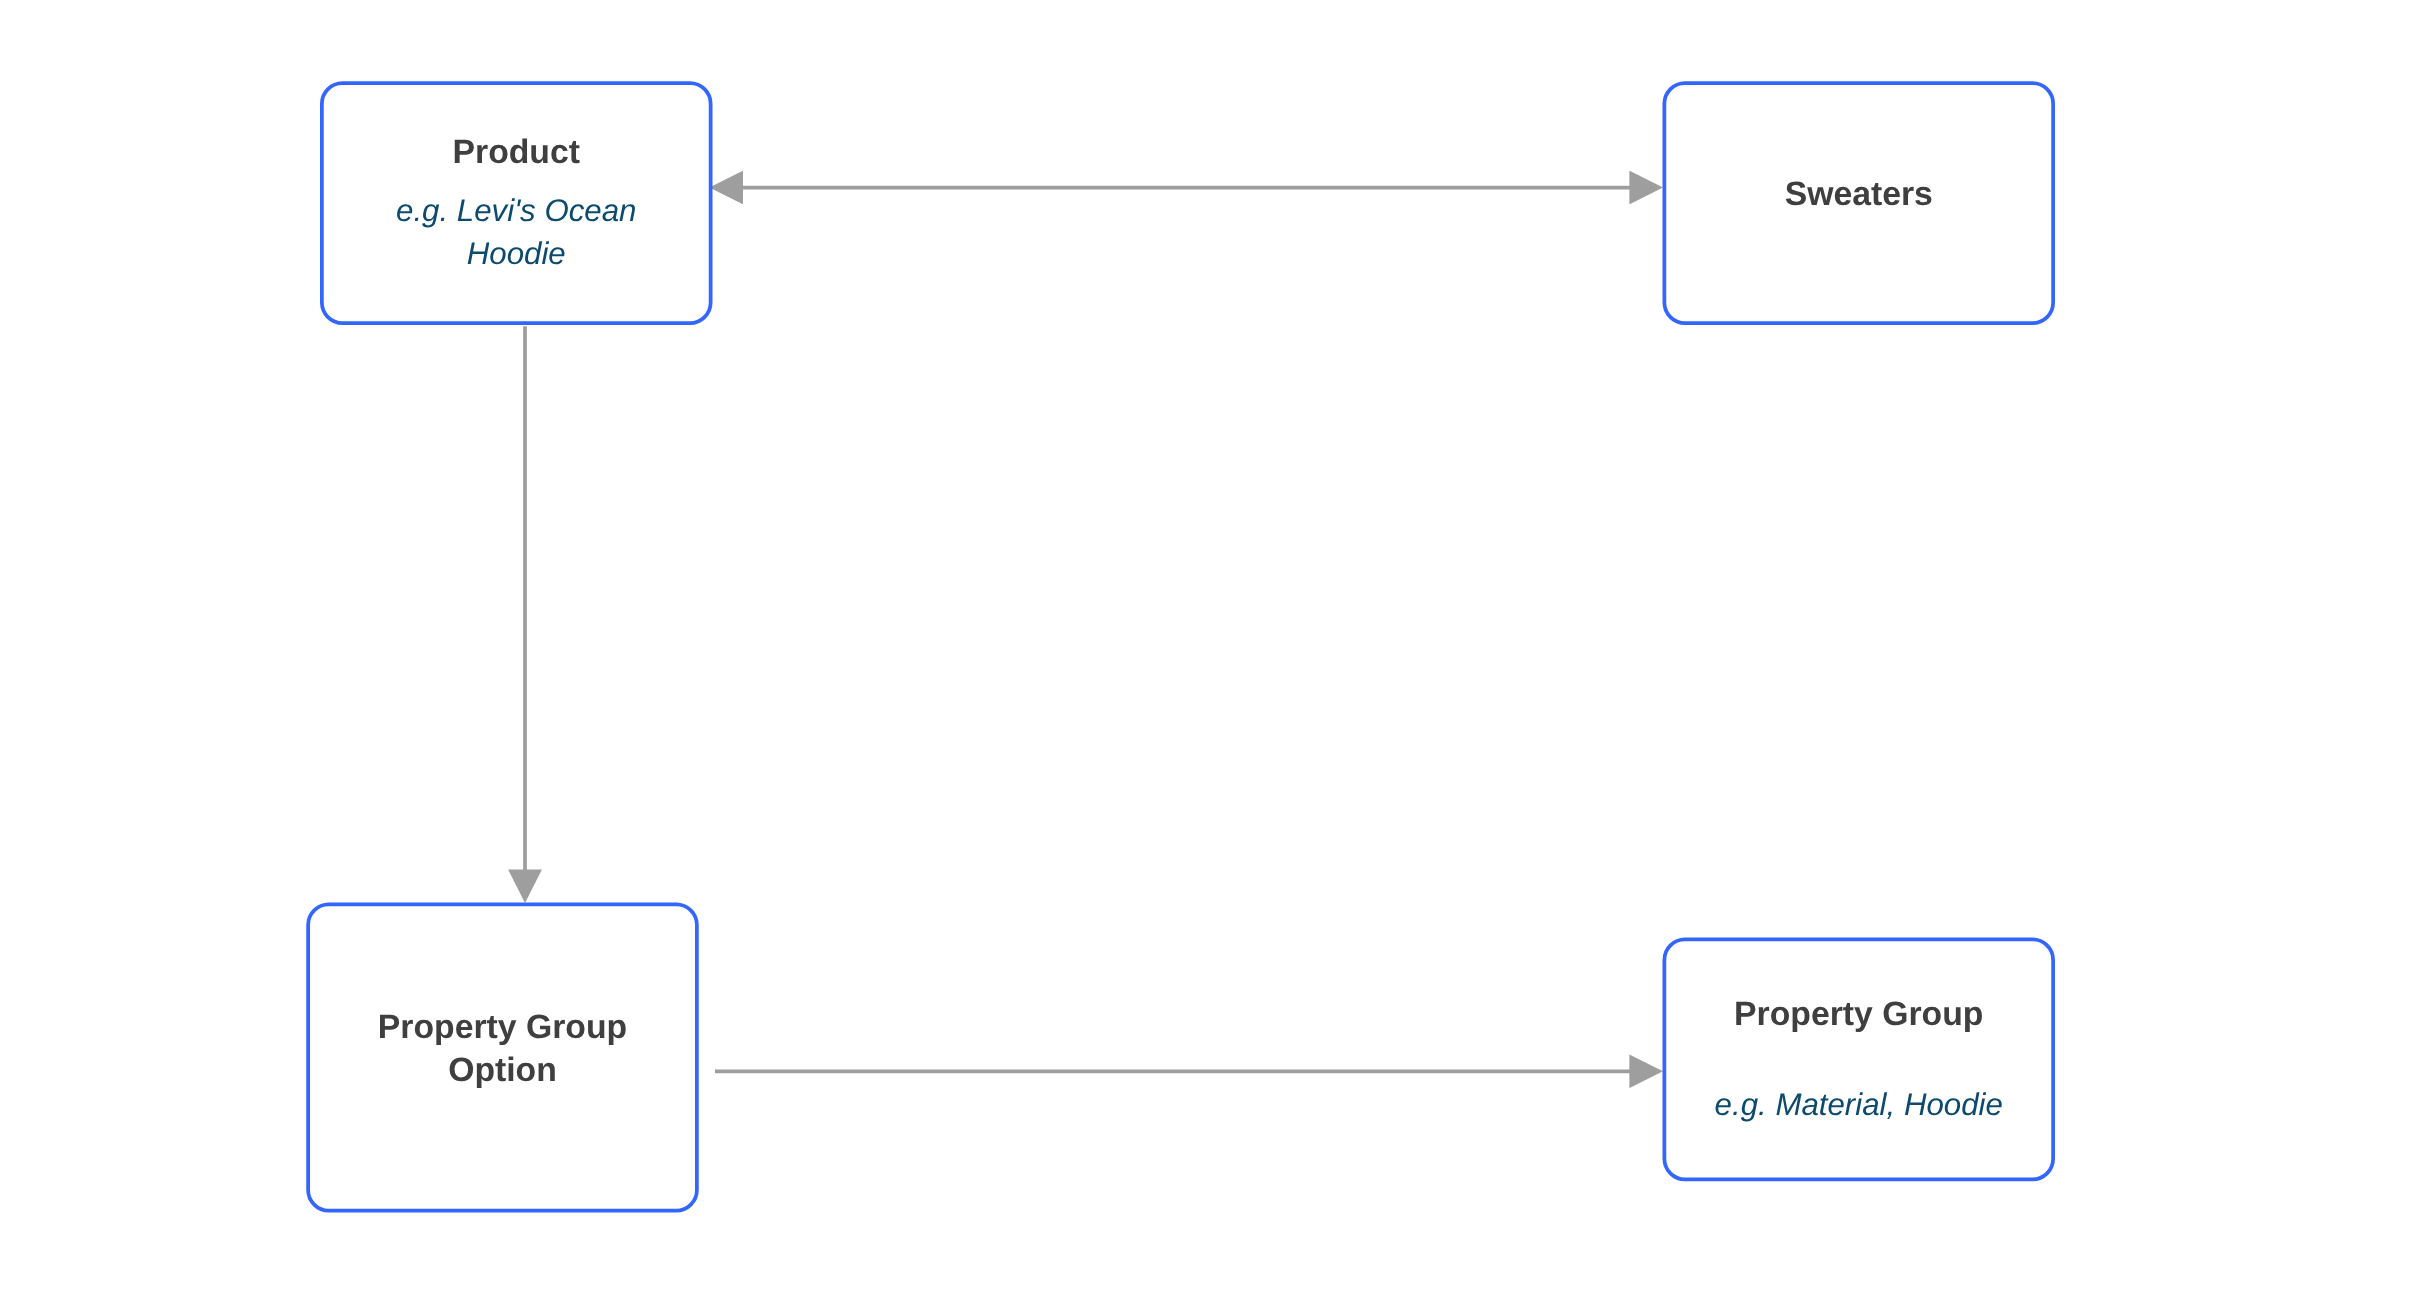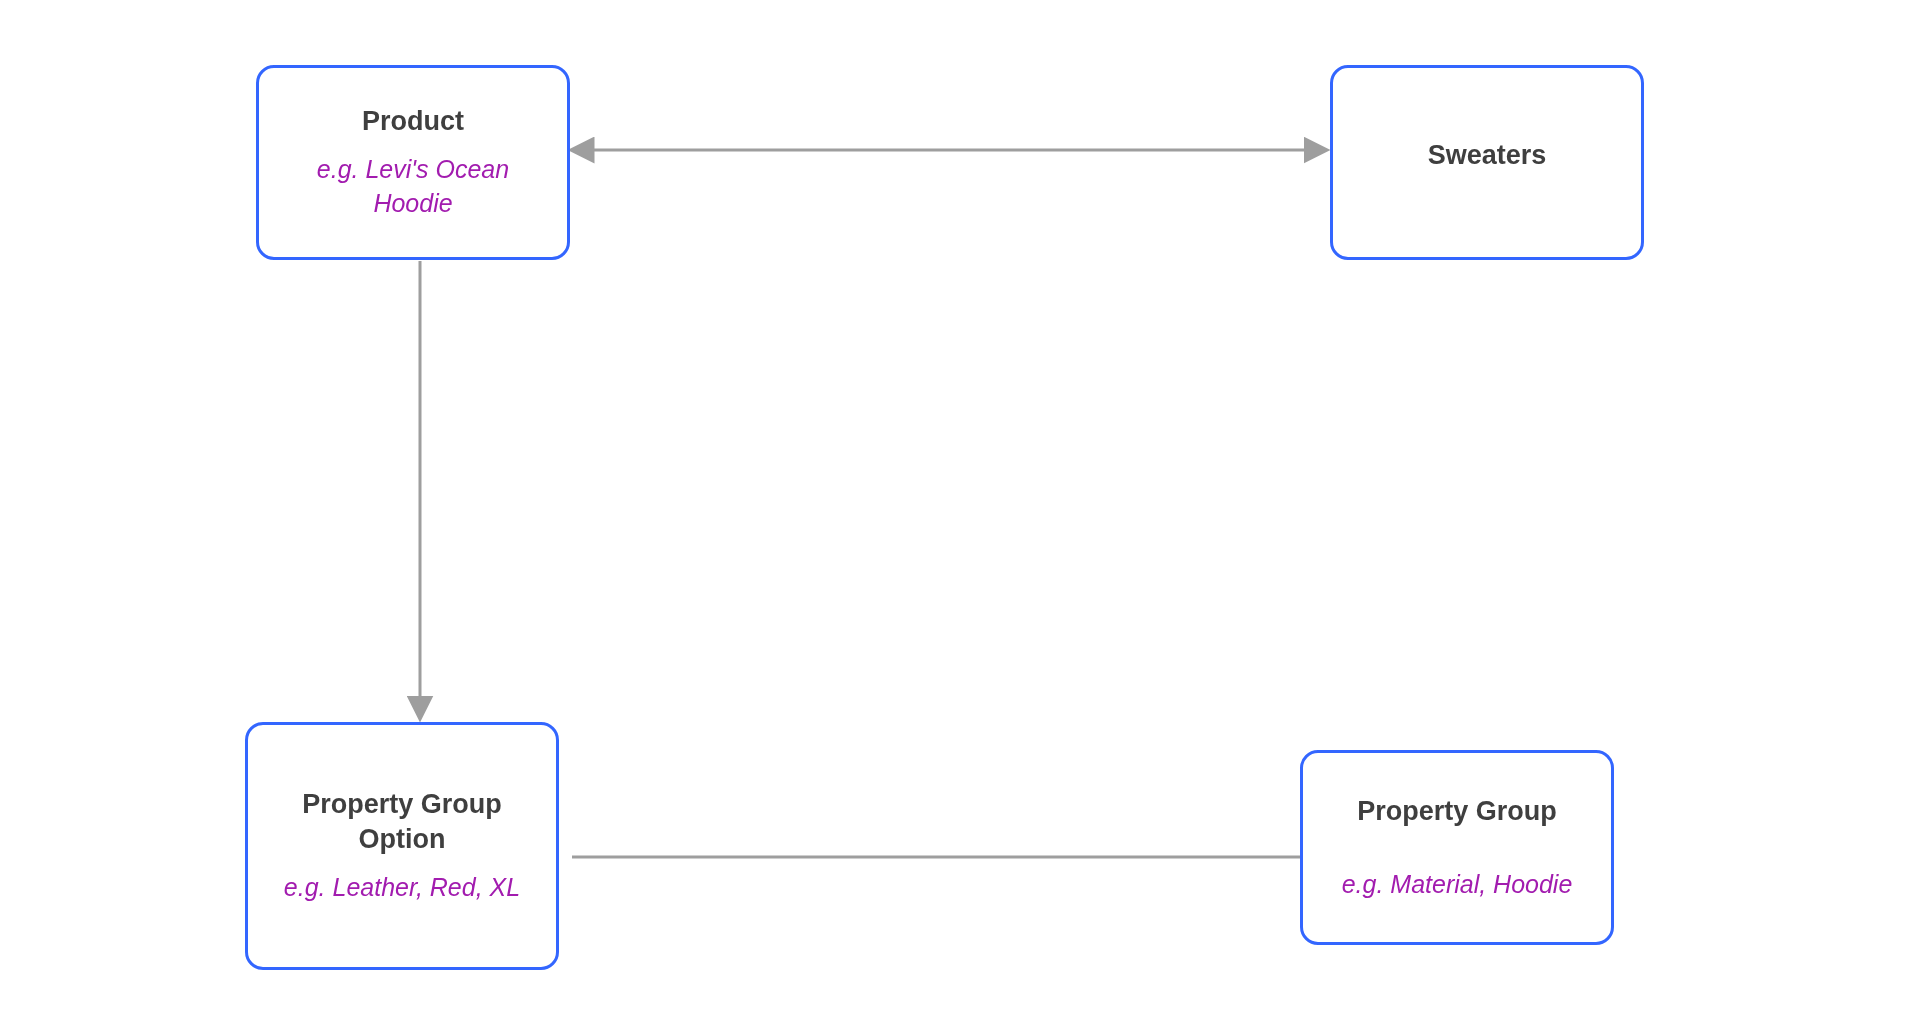--- a/index.html
+++ b/index.html
@@ -34,21 +34,21 @@
     font-size: 27px;
     line-height: 1.3;
     color: #3f3f3f;
     margin-bottom: 14px;
   }
   .node-example {
     font-style: italic;
     font-weight: 400;
     font-size: 25px;
     line-height: 1.35;
-    color: #a21caf;
+    color: #0c4a6e;
   }
   svg.edges {
     position: absolute;
     left: 0;
     top: 0;
     width: 1930px;
     height: 1032px;
     pointer-events: none;
   }
 </style>
@@ -78,21 +78,20 @@
     <div class="node-title">Product</div>
     <div class="node-example">e.g. Levi's Ocean Hoodie</div>
   </div>
 
   <div class="node" style="left:1330px; top:65px; width:314px; height:195px;">
     <div class="node-title">Sweaters</div>
   </div>
 
   <div class="node" style="left:245px; top:722px; width:314px; height:248px;">
     <div class="node-title">Property Group Option</div>
-    <div class="node-example">e.g. Leather, Red, XL</div>
   </div>
 
-  <div class="node" style="left:1300px; top:750px; width:314px; height:195px;gap:25px;">
+  <div class="node" style="left:1330px; top:750px; width:314px; height:195px;gap:25px;">
     <div class="node-title">Property Group</div>
     <div class="node-example">e.g. Material, Hoodie</div>
   </div>
 
 </div>
 
 </body></html>

